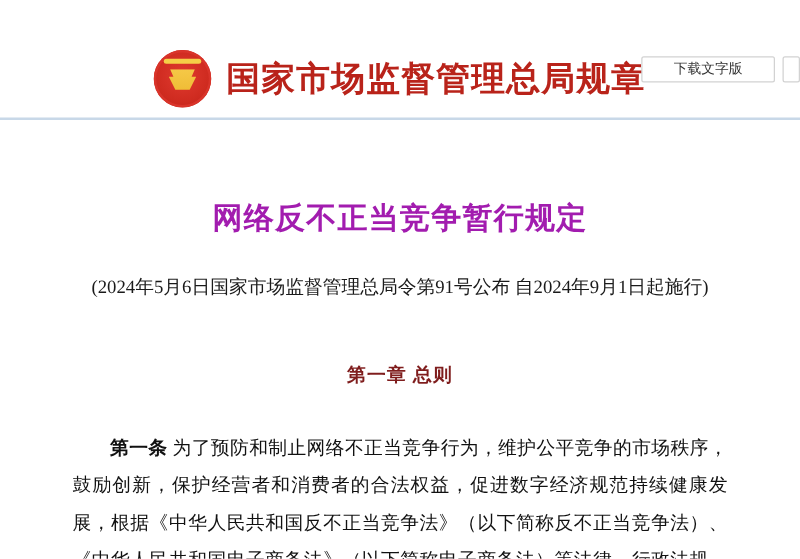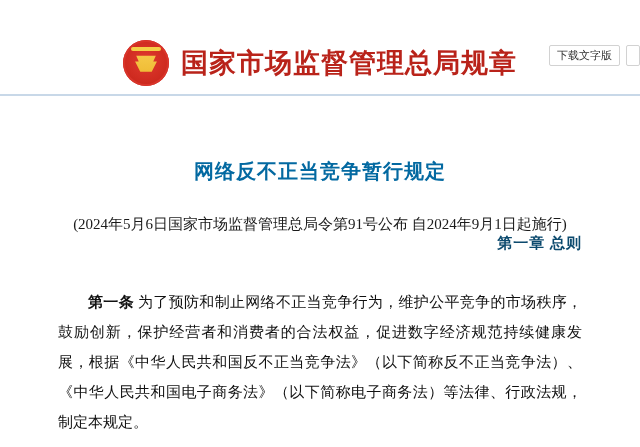--- a/index.html
+++ b/index.html
@@ -81,58 +81,59 @@
     display: flex;
     gap: 6px;
   }
   .tool-btn {
     background: #ffffff;
     border: 1px solid #d2d2d2;
     border-radius: 2px;
     font-family: "Liberation Sans", sans-serif;
     font-size: 11px;
     color: #333333;
-    padding: 4px 7px;
+    padding: 4px 25px;
     line-height: 1;
     white-space: nowrap;
     cursor: pointer;
   }
   .tool-btn.partial {
     width: 14px;
     overflow: hidden;
     padding-left: 7px;
     padding-right: 0;
   }
 
   
   .doc {
     padding: 0 58px;
     box-sizing: border-box;
   }
   .doc-title {
     text-align: center;
-    font-size: 20px;
+    font-size: 24px;
     font-weight: bold;
-    color: #0369a1;
+    color: #a21caf;
     margin-top: 62px;
     letter-spacing: 1px;
     font-family: "Liberation Serif", serif;
   }
   .doc-subtitle {
     text-align: center;
     font-size: 15px;
     color: #1a1a1a;
     margin-top: 30px;
     font-family: "Liberation Serif", serif;
   }
   .chapter {
-    text-align: right;
+    text-align: center;
     font-size: 15px;
     font-weight: bold;
-    color: #0c4a6e;
+    color: #7f1d1d;
+    margin-top: 52px;
     letter-spacing: 1px;
     font-family: "Liberation Serif", serif;
   }
   .para {
     margin-top: 34px;
     font-size: 15px;
     line-height: 30px;
     color: #111111;
     text-align: justify;
     text-indent: 2em;

